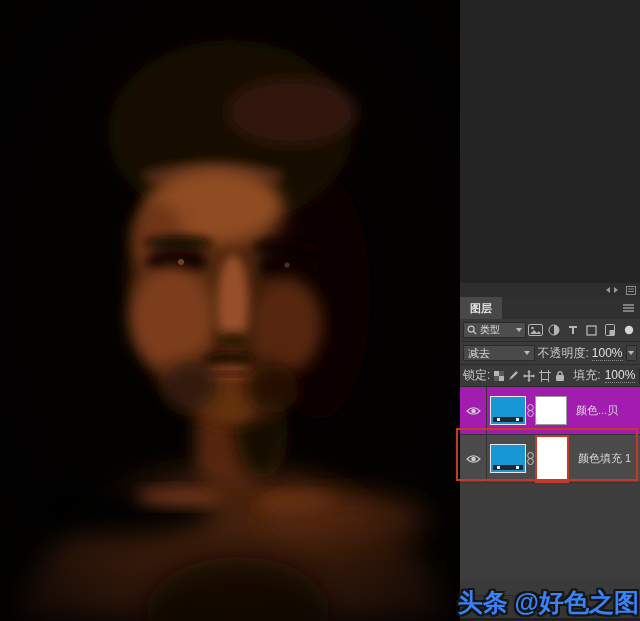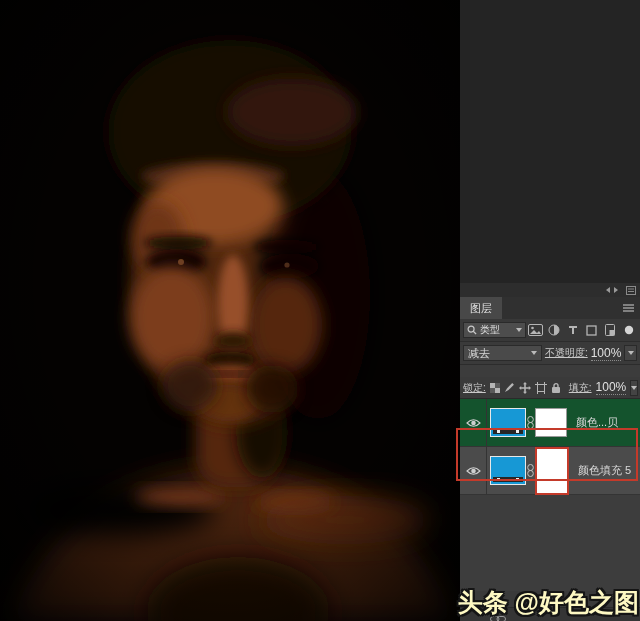--- a/index.html
+++ b/index.html
@@ -9,40 +9,40 @@
   
   .photo{position:absolute;left:0;top:0;width:460px;height:621px;background:#030201;}
 
   
   .workspace{position:absolute;left:460px;top:0;width:180px;height:621px;background:#242424;}
 
   
   .panel{position:absolute;left:460px;top:283px;width:180px;height:338px;background:#3c3c3c;font-size:11px;color:#d6d6d6;}
   .panel-chrome{height:14px;background:#2d2d2d;display:flex;justify-content:flex-end;align-items:center;gap:6px;padding:0 4px;}
   .tab-bar{height:22px;background:#303030;display:flex;align-items:stretch;}
-  .tab{background:#484848;color:#e2e2e2;padding:0 10px;display:flex;align-items:center;font-size:11px;}
+  .tab{background:#484848;color:#e2e2e2;padding:0 10px;display:flex;align-items:center;font-size:11px;font-weight:bold;}
   .tab-rest{flex:1;display:flex;align-items:center;justify-content:flex-end;padding-right:5px;background:#303030;}
 
   .filter-row{height:22px;background:#383838;display:flex;align-items:center;padding:0 3px;gap:2px;border-bottom:1px solid #2c2c2c;}
   .type-field{width:64px;height:16px;background:#4d4d4d;border:1px solid #2a2a2a;display:flex;align-items:center;gap:3px;padding:0 3px;box-sizing:border-box;}
   .type-field .lbl{flex:1;font-size:10px;color:#ddd;}
   .icon-btn{width:17px;height:16px;display:flex;align-items:center;justify-content:center;}
 
   .blend-row{height:22px;background:#3a3a3a;display:flex;align-items:center;padding:0 3px;gap:3px;border-bottom:1px solid #2c2c2c;}
   .blend-select{width:88px;height:16px;background:#4a4a4a;border:1px solid #2a2a2a;display:flex;align-items:center;padding:0 4px;box-sizing:border-box;justify-content:space-between;}
-  .mini-label{font-size:10px;color:#c9c9c9;white-space:nowrap;text-decoration:underline;}
+  .mini-label{font-size:12px;color:#c9c9c9;white-space:nowrap;}
   .scrub-val{font-size:12px;color:#e0e0e0;border-bottom:1px dotted #8a8a8a;white-space:nowrap;}
   .chev-box{width:12px;height:14px;display:flex;align-items:center;justify-content:center;background:#444;border:1px solid #2a2a2a;}
 
-  .lock-row{height:21px;background:#3a3a3a;display:flex;align-items:center;padding:0 3px;gap:4px;border-bottom:1px solid #2a2a2a;margin-top:12px;}
+  .lock-row{height:21px;background:#3a3a3a;display:flex;align-items:center;padding:0 3px;gap:4px;border-bottom:1px solid #2a2a2a;}
 
   .caret{width:0;height:0;border-left:3px solid transparent;border-right:3px solid transparent;border-top:4px solid #bbb;}
 
   .layers{height:192px;background:#3d3d3d;}
-  .layer-row{height:48px;display:flex;align-items:center;background:#14532d;border-bottom:1px solid #343434;box-sizing:border-box;}
+  .layer-row{height:48px;display:flex;align-items:center;background:#a21caf;border-bottom:1px solid #343434;box-sizing:border-box;}
   .layer-row.selected{background:#4b4b4b;}
   .eye-cell{width:26px;height:100%;display:flex;align-items:center;justify-content:center;border-right:1px solid #333;flex:none;}
   .fill-thumb{width:34px;height:27px;background:#1798d5;border:1px solid #e8e8e8;position:relative;margin-left:3px;flex:none;}
   .fill-thumb .strip{position:absolute;left:2px;right:2px;bottom:2px;height:5px;background:#262626;}
   .fill-thumb .tick1,.fill-thumb .tick2{position:absolute;bottom:3px;width:3px;height:3px;background:#f0f0f0;}
   .fill-thumb .tick1{left:6px;} .fill-thumb .tick2{right:6px;}
   .mask-link{margin:0 1px;flex:none;}
   .mask-thumb{width:30px;height:27px;background:#fff;border:1px solid #9a9a9a;flex:none;}
   .mask-thumb.selected-mask{width:30px;height:44px;border:2px solid #c43a2a;margin-top:0;}
   .layer-label{margin-left:9px;font-size:11px;color:#d8d8d8;white-space:nowrap;overflow:hidden;}
@@ -51,21 +51,21 @@
   .row-lock{margin-right:10px;flex:none;line-height:0;}
 
   .layers-empty{height:16px;background:#3a3a3a;}
   .bottom-bar{height:22px;background:#353535;border-top:1px solid #2a2a2a;display:flex;align-items:center;padding:0 6px;}
   .panel-edge{height:7px;background:#1f1f1f;}
 
   
   .annotation-box{position:absolute;left:456px;top:428px;width:178px;height:49px;border:2px solid #c43a2a;pointer-events:none;}
 
   
-  .watermark{position:absolute;right:1px;bottom:2px;font-size:25px;font-weight:bold;color:#fef9c3;letter-spacing:0;
+  .watermark{position:absolute;right:1px;bottom:2px;font-size:25px;font-weight:bold;color:#3b82f6;letter-spacing:0;
     text-shadow:-2px -2px 0 #151515,2px -2px 0 #151515,-2px 2px 0 #151515,2px 2px 0 #151515,
                  0 -2px 0 #151515,0 2px 0 #151515,-2px 0 0 #151515,2px 0 0 #151515;pointer-events:none;white-space:nowrap;}
 </style>
 </head>
 <body>
 
 <div class="screen">
 
   <svg width="0" height="0" style="position:absolute">
     <defs>
@@ -311,21 +311,21 @@
             <span class="tick1"></span>
             <span class="tick2"></span>
           </span>
         <span class="mask-link" style="line-height:0">
           <svg width="7" height="13" viewBox="0 0 7 13">
               <rect x="0.75" y="0.5" width="5.5" height="6" rx="2.7" fill="none" stroke="#c5c5c5"></rect>
               <rect x="0.75" y="6.5" width="5.5" height="6" rx="2.7" fill="none" stroke="#c5c5c5"></rect>
             </svg>
         </span>
         <span class="mask-thumb selected-mask"></span>
-        <span class="layer-label">颜色填充 5</span>
+        <span class="layer-label">颜色填充 1</span>
       </div>
 
 
 
     </div>
 
     <div class="layers-empty"></div>
 
     <div class="bottom-bar">
       <span style="line-height:0;margin-left:24px;">

